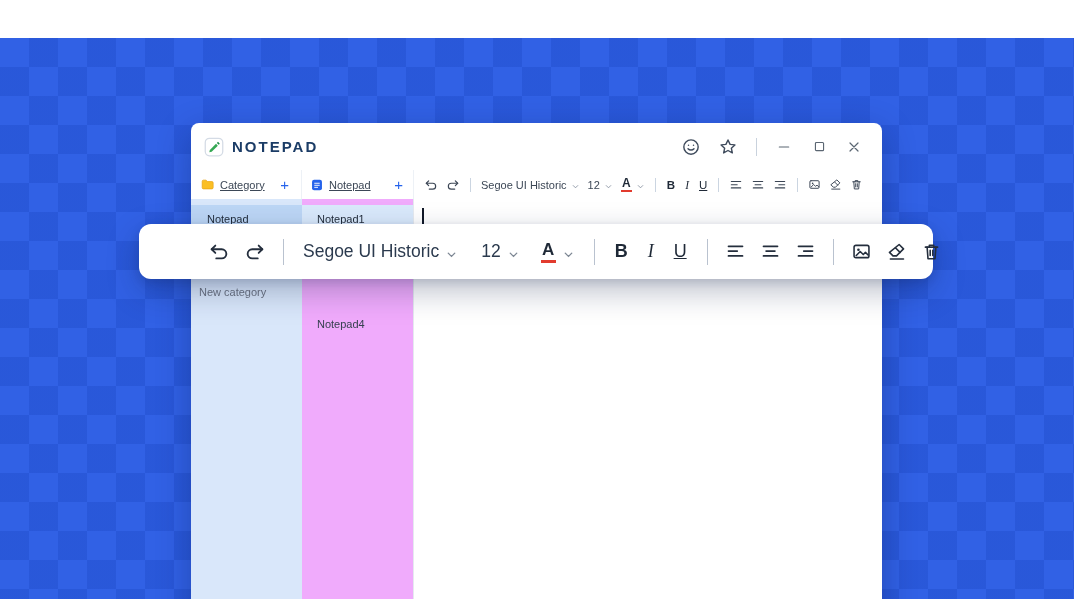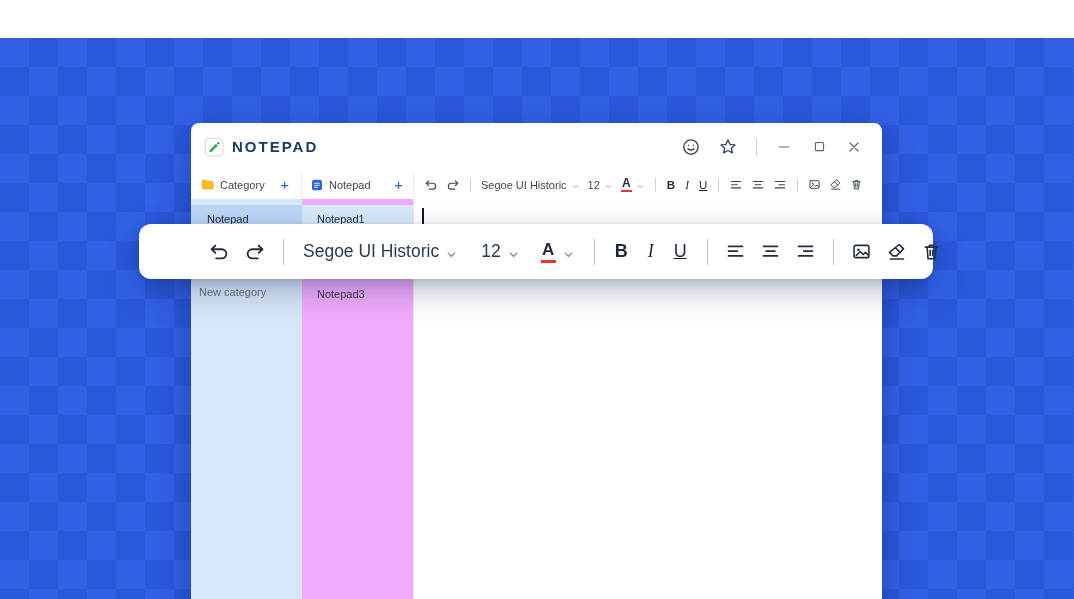--- a/index.html
+++ b/index.html
@@ -42,21 +42,21 @@
 
   
   .toolbar {
     height:29px; display:flex; align-items:center; white-space:nowrap;
     font-size:11px; color:#3c4756;
   }
   .toolbar > * { flex-shrink:0; }
   .tb-group { display:flex; align-items:center; height:100%; }
   .cat-group { width:111px; padding:0 12px 0 9px; border-right:1px solid #edf1f6; }
   .note-group { width:112px; padding:0 10px 0 8px; border-right:1px solid #edf1f6; }
-  .grp-label { margin-left:5px; }
+  .grp-label { margin-left:5px;text-decoration:underline; }
   .add-btn { margin-left:auto; color:#2563eb; font-size:15px; font-weight:400; line-height:1; }
   .mini-btn { color:#3b4554; margin:0 4px; }
   .vdiv { width:1px; height:14px; background:#cbd5e1; margin:0 6px; }
   .select-btn { display:inline-flex; align-items:center; gap:4px; margin:0 4px; color:#3c4756; font-size:11px; }
   .chev-sm { color:#8a94a3; margin-top:3px; }
   .colorA-sm { display:inline-flex; flex-direction:column; align-items:center; line-height:1; }
   .colorA-sm .A { font-size:12px; font-weight:600; color:#1f2937; }
   .colorA-sm .bar { width:11px; height:2px; background:#e23b2e; margin-top:1px; }
   .fmt-sm { font-size:11.5px; margin:0 5px; color:#1f2937; }
   .b-sm { font-weight:700; }
@@ -281,21 +281,21 @@
     </div>
 
     <div class="content">
       <div class="sidebar">
         <div class="cat-item selected">Notepad</div>
         <div class="new-cat">New category</div>
       </div>
 
       <div class="notelist">
         <div class="note-item selected" style="top:6px;">Notepad1</div>
-        <div class="note-item" style="top:81px;">Notepad3</div>
+        <div class="note-item" style="top:111px;">Notepad4</div>
       </div>
 
       <div class="editor">
         <span class="caret"></span>
       </div>
     </div>
   </div>
 
   <div class="overlay">
     <button class="ov-btn">

